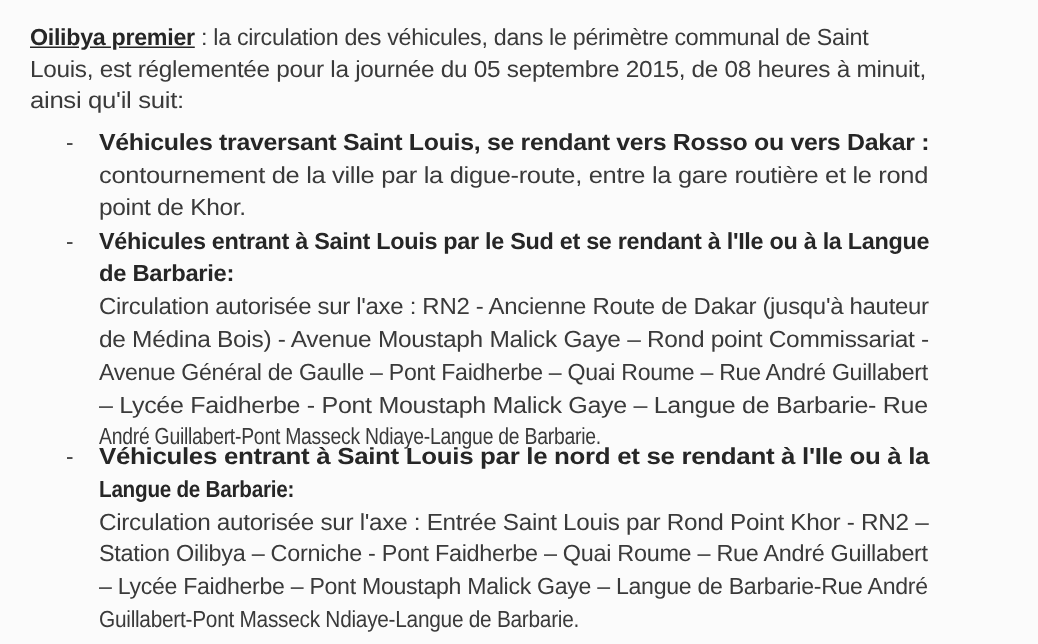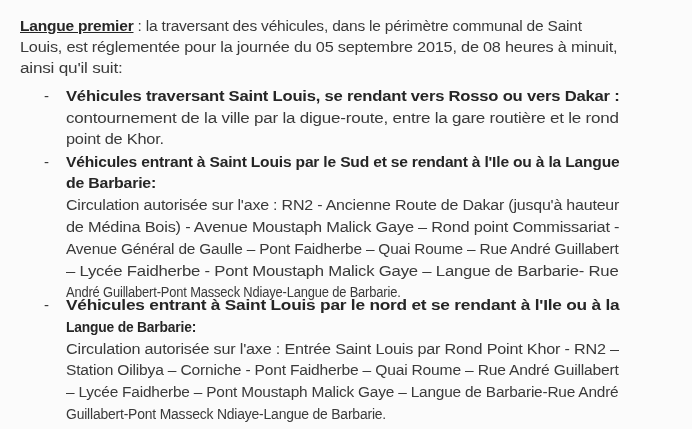--- a/index.html
+++ b/index.html
@@ -22,21 +22,21 @@
     .bold { font-weight: bold; color: #262626; }
     .u { text-decoration: underline; }
     .dash { position: absolute; font-size: 15px; line-height: 20px; color: #3a3a3a; }
   </style>
 </head>
 <body>
 
 <div class="page">
 
   <div class="line" style="left: 20px; top: 16px; width: 599px; transform: scaleX(1);">
-    <span class="bold u">Langue premier</span><span> : la traversant des véhicules, dans le périmètre communal de Saint</span>
+    <span class="bold u">Oilibya premier</span><span> : la circulation des véhicules, dans le périmètre communal de Saint</span>
   </div>
   <div class="line" style="left: 20px; top: 37px; transform: scaleX(1.0492);">Louis, est réglementée pour la journée du 05 septembre 2015, de 08 heures à minuit,</div>
   <div class="line" style="left: 20px; top: 58px; transform: scaleX(1.1075);">ainsi qu'il suit:</div>
 
   <div class="dash" style="left:44px; top:86px;">-</div>
   <div class="line bold" style="left: 66px; top: 86px; transform: scaleX(1.0717);">Véhicules traversant Saint Louis, se rendant vers Rosso ou vers Dakar :</div>
   <div class="line" style="left: 66px; top: 108px; transform: scaleX(1.0972);">contournement de la ville par la digue-route, entre la gare routière et le rond</div>
   <div class="line" style="left: 66px; top: 129px; transform: scaleX(1.0538);">point de Khor.</div>
 
   <div class="dash" style="left:44px; top:152px;">-</div>

